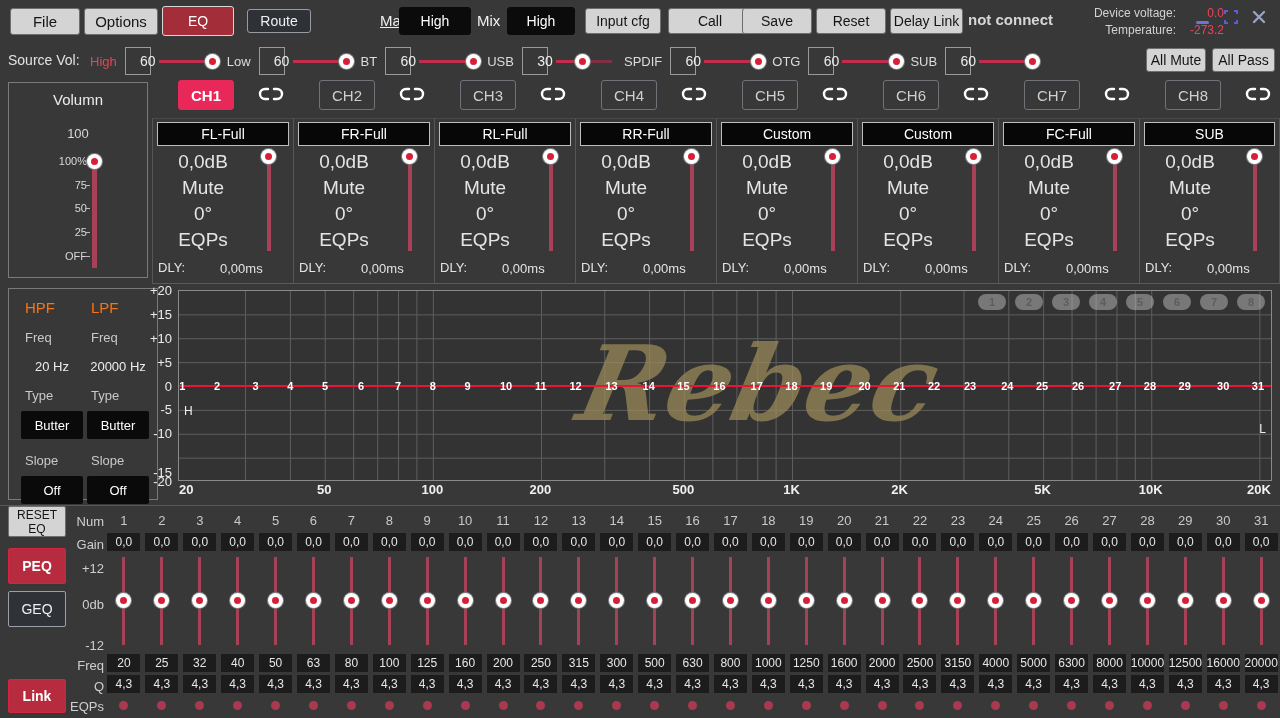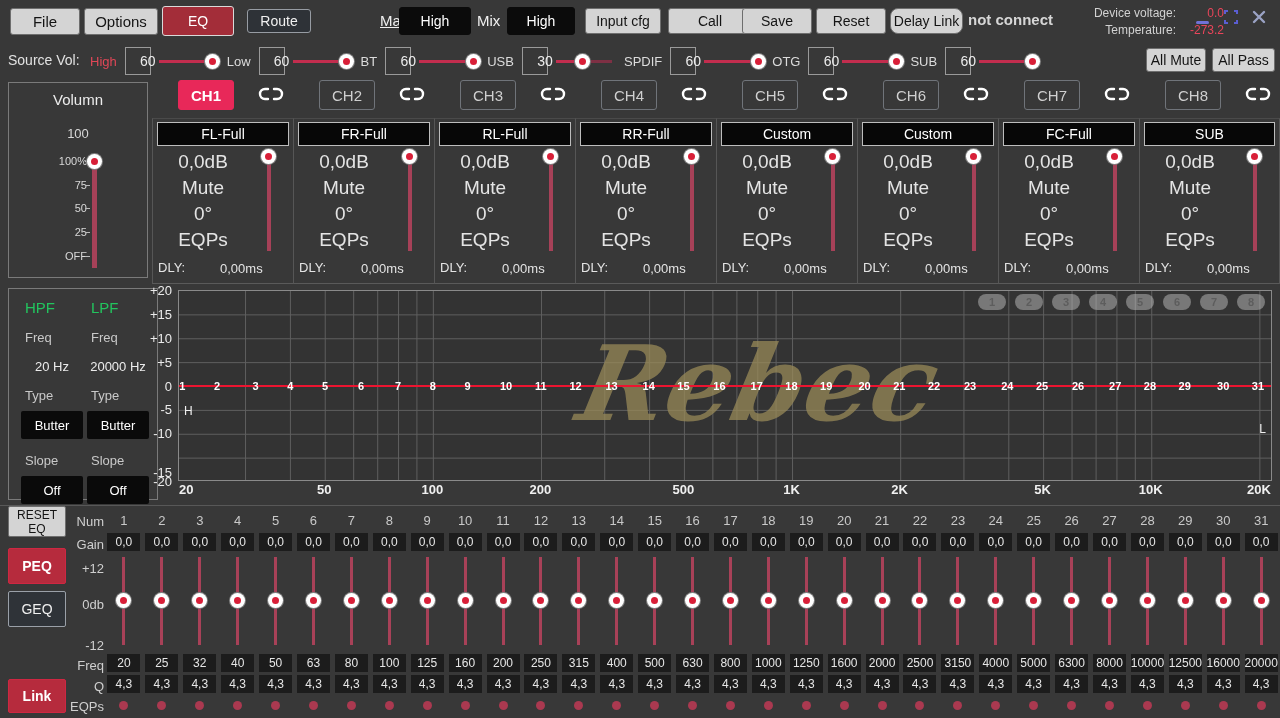--- a/index.html
+++ b/index.html
@@ -26,21 +26,21 @@
   #btn-route{left:247px;top:9px;width:64px;height:24px;}
   .tlabel{position:absolute;top:12px;font-size:15px;color:#f0f0f0;}
   #lbl-main{left:380px;text-decoration:underline;}
   #lbl-mix{left:477px;}
   #btn-main-high{left:399px;top:7px;width:72px;height:28px;}
   #btn-mix-high{left:507px;top:7px;width:68px;height:28px;}
   #btn-inputcfg{left:585px;top:8px;width:76px;height:26px;font-size:14px;}
   #btn-call{left:668px;top:8px;width:84px;height:26px;font-size:14px;}
   #btn-save{left:742px;top:8px;width:70px;height:26px;font-size:14px;}
   #btn-reset{left:816px;top:8px;width:70px;height:26px;font-size:14px;}
-  #btn-delaylink{left:890px;top:8px;width:73px;height:26px;font-size:14px;border-radius:8px;}
+  #btn-delaylink{left:890px;top:8px;width:73px;height:26px;font-size:14px;}
   #status{position:absolute;left:968px;top:11px;font-size:15px;font-weight:bold;color:#d6d6d6;}
   #device-info{position:absolute;left:1058px;top:4px;width:166px;font-size:12px;}
   .dev-row{display:flex;justify-content:flex-end;height:17px;align-items:center;}
   .dev-label{color:#d2d2d2;}
   .dev-value{color:#e8455a;width:48px;text-align:right;}
   .winctl{position:absolute;top:10px;width:14px;height:14px;}
   #win-min{left:1196px;top:16px;}
   #win-max{left:1224px;}
   #win-close{left:1252px;}
 
@@ -88,21 +88,21 @@
   .ch-slider .vtrack{position:absolute;left:6px;top:2px;width:4px;height:98px;background:#a64158;}
   .ch-slider .knob{left:0;top:-2px;}
   .ch-dly{position:absolute;left:5px;right:5px;bottom:5px;height:18px;font-size:13px;color:#e4e4e4;}
   .ch-dly .dly-l{position:absolute;left:0;top:0;}
   .ch-dly .dly-v{position:absolute;left:62px;top:1px;}
 
   
   #filter-panel{position:absolute;left:8px;top:288px;width:150px;height:212px;box-sizing:border-box;border:1px solid #7a7a7a;}
   .f-col{position:absolute;top:0;width:66px;}
   #f-hpf{left:10px;} #f-lpf{left:76px;}
-  .f-title{margin-top:10px;font-size:15px;color:#22c55e;padding-left:6px;}
+  .f-title{margin-top:10px;font-size:15px;color:#f97316;padding-left:6px;}
   .f-lab{margin-top:14px;font-size:13px;color:#c9c9c9;padding-left:6px;}
   .f-val{margin-top:14px;font-size:13px;color:#ececec;text-align:center;white-space:nowrap;}
   .f-btn{margin:8px 2px 0 2px;height:28px;background:#0a0a0a;color:#fff;font-size:13px;
          display:flex;align-items:center;justify-content:center;border-radius:2px;}
 
   
   #graph-ylabels{position:absolute;left:130px;top:290px;width:44px;height:191px;}
   .ylab{position:absolute;right:2px;transform:translateY(-50%);font-size:13px;color:#ececec;}
   #graph-plot{position:absolute;left:178px;top:290px;width:1094px;height:191px;box-sizing:border-box;
               border:1px solid #8a8a8a;background:#333333;overflow:hidden;}
@@ -747,21 +747,21 @@
         <div class="vbox b-q">4,3</div>
         <div class="b-dot"></div>
       </div>
       <div class="band">
         <div class="b-num">14</div>
         <div class="vbox b-gain">0,0</div>
         <div class="b-slider">
           <div class="vtrack"></div>
           <div class="knob"></div>
         </div>
-        <div class="vbox b-freq">400</div>
+        <div class="vbox b-freq">300</div>
         <div class="vbox b-q">4,3</div>
         <div class="b-dot"></div>
       </div>
       <div class="band">
         <div class="b-num">15</div>
         <div class="vbox b-gain">0,0</div>
         <div class="b-slider">
           <div class="vtrack"></div>
           <div class="knob"></div>
         </div>

